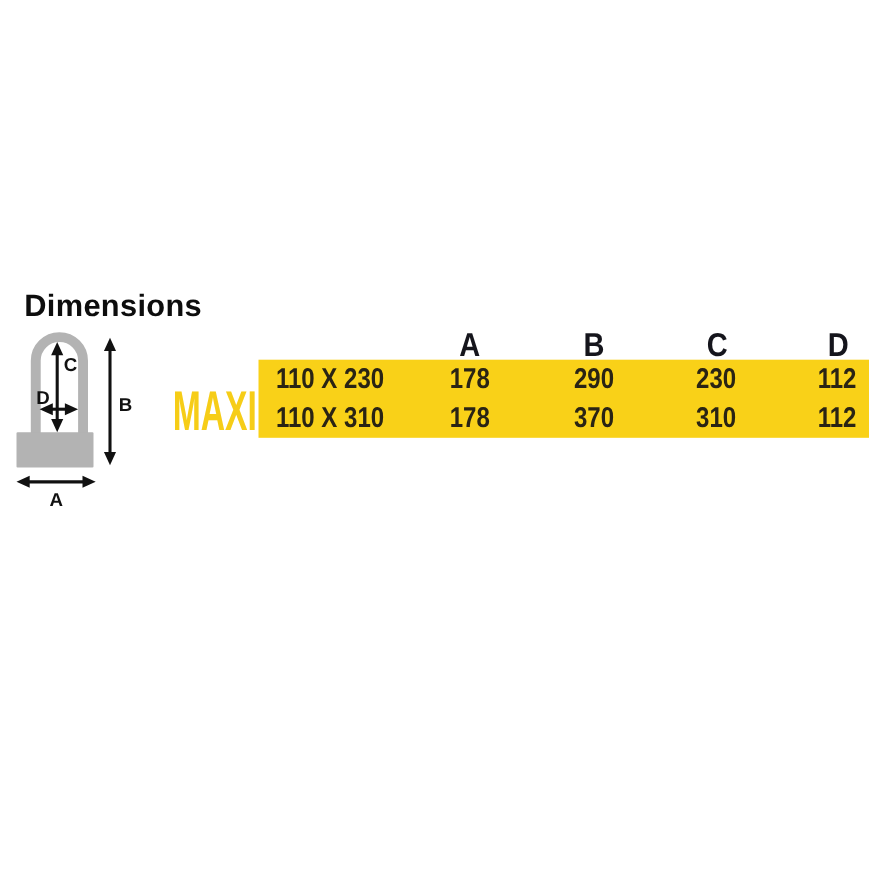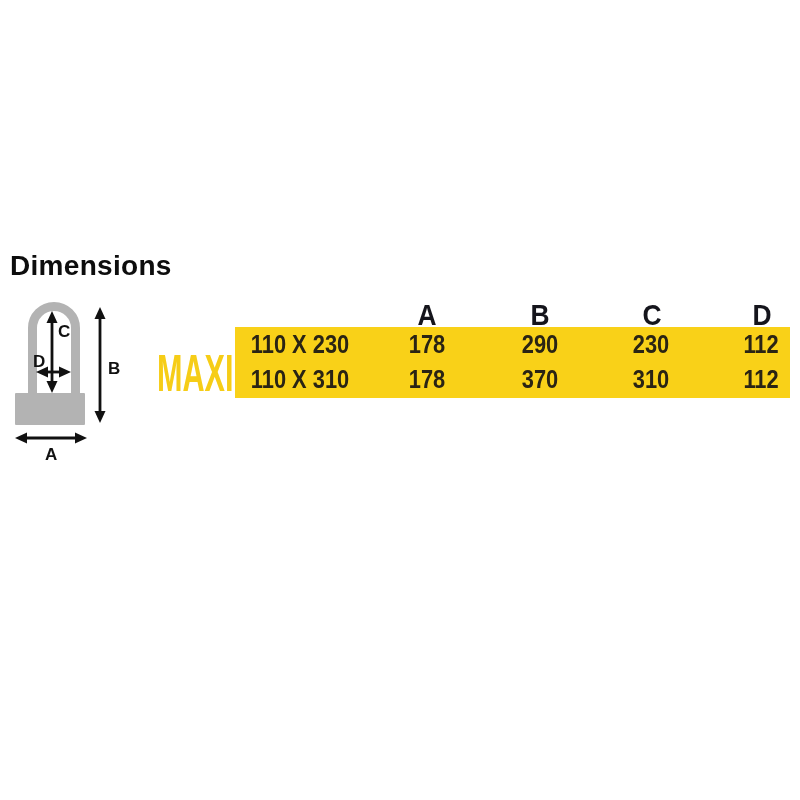--- a/index.html
+++ b/index.html
@@ -12,21 +12,21 @@
     position: relative;
     width: 800px;
     height: 800px;
     background: #ffffff;
     overflow: hidden;
   }
   .title {
     position: absolute;
     left: 6px;
     top: 246px;
-    margin: 4px;
+    margin: 16px;
     font-size: 28px;
     font-weight: bold;
     color: #0d0d0d;
     letter-spacing: 0.3px;
   }
   .diagram {
     position: absolute;
     left: 0px;
     top: 290px;
     width: 140px;

